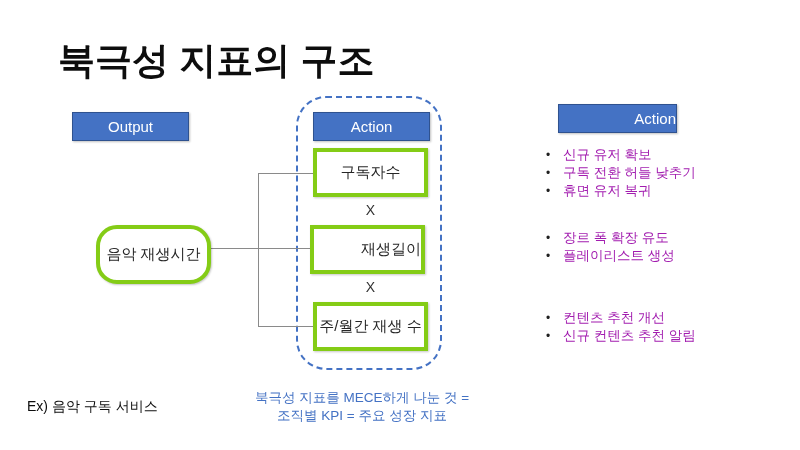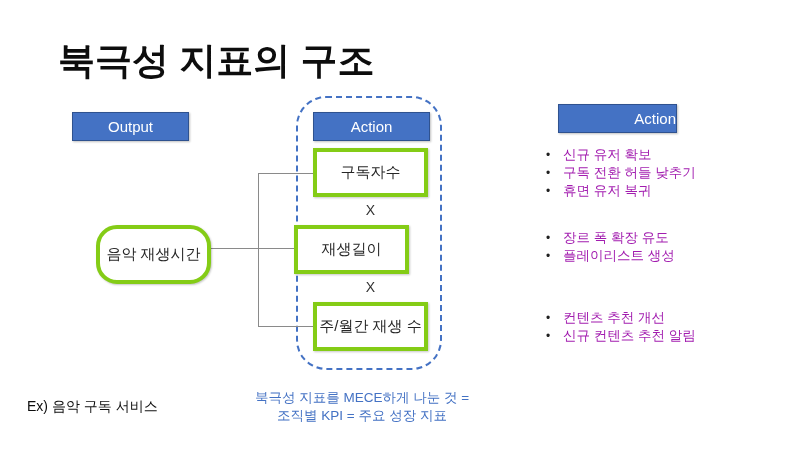--- a/index.html
+++ b/index.html
@@ -26,21 +26,21 @@
     border:2px dashed #4472C4;border-radius:30px;box-sizing:border-box;
   }
   .metric-box{
     width:115px;height:49px;background:#ffffff;border:4px solid #84cc16;
     box-shadow:1px 1px 2px rgba(0,0,0,.22);
     display:flex;align-items:center;justify-content:center;
     font-size:15px;color:#262626;white-space:nowrap;box-sizing:border-box;
   }
   #box-output-metric{left:96px;top:225px;height:59px;border-radius:21px;}
   #box-input-1{left:313px;top:148px;}
-  #box-input-2{left:294px;top:225px;}
+  #box-input-2{left:310px;top:225px;justify-content:flex-end;}
   #box-input-3{left:313px;top:302px;}
   .op-x{
     left:313px;width:115px;height:20px;text-align:center;
     font-size:14px;color:#333333;
   }
   #op-x-1{top:202px;}
   #op-x-2{top:279px;}
   .line{background:#8a8a8a;}
   #conn-h-main{left:203px;top:248px;width:110px;height:1px;}
   #conn-v{left:258px;top:173px;width:1px;height:154px;}

